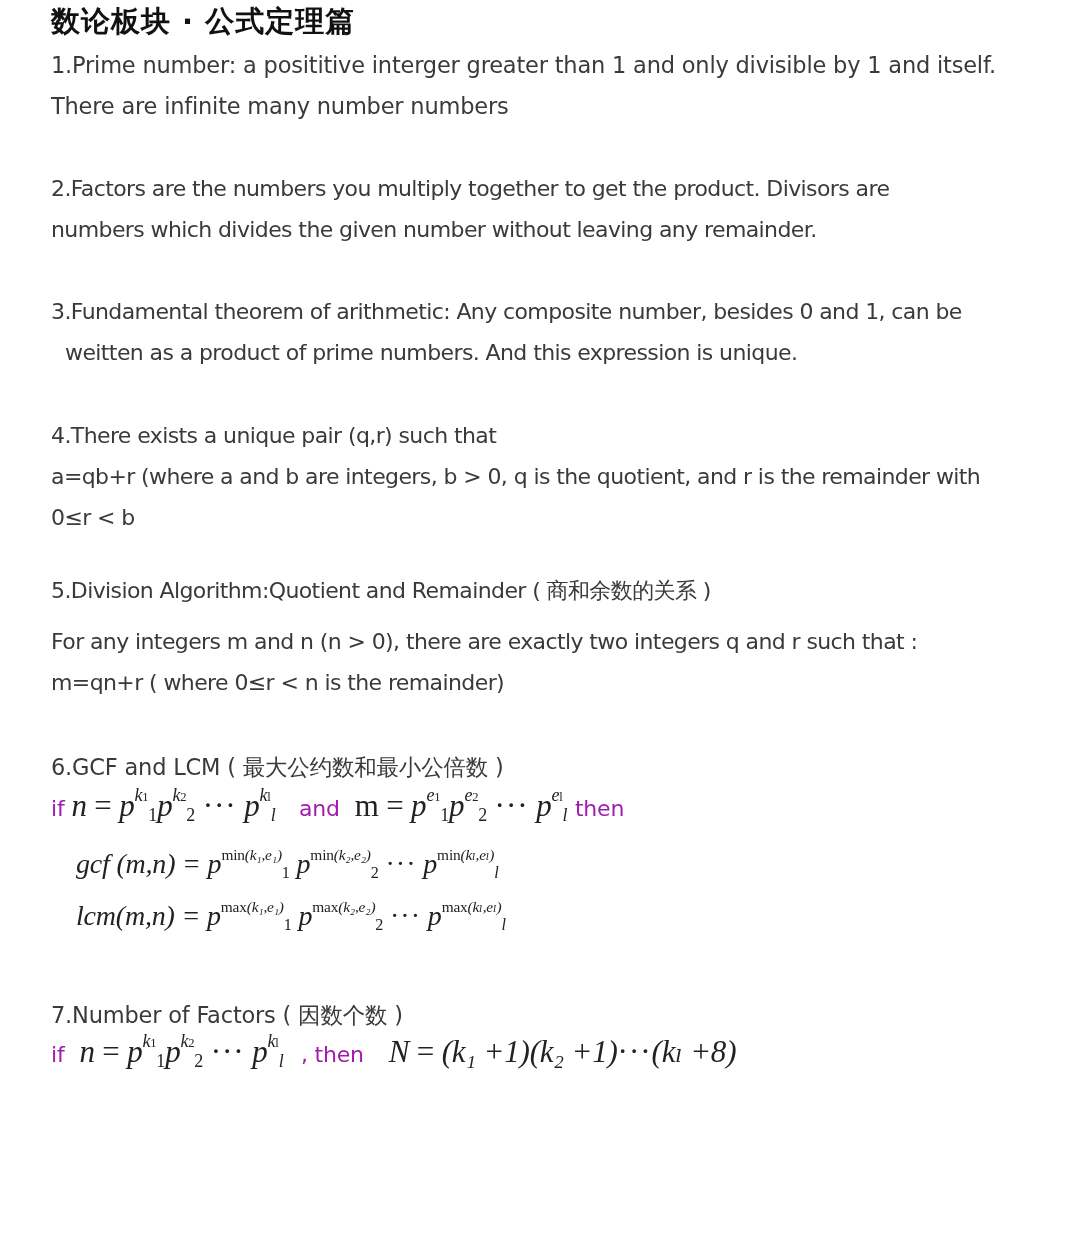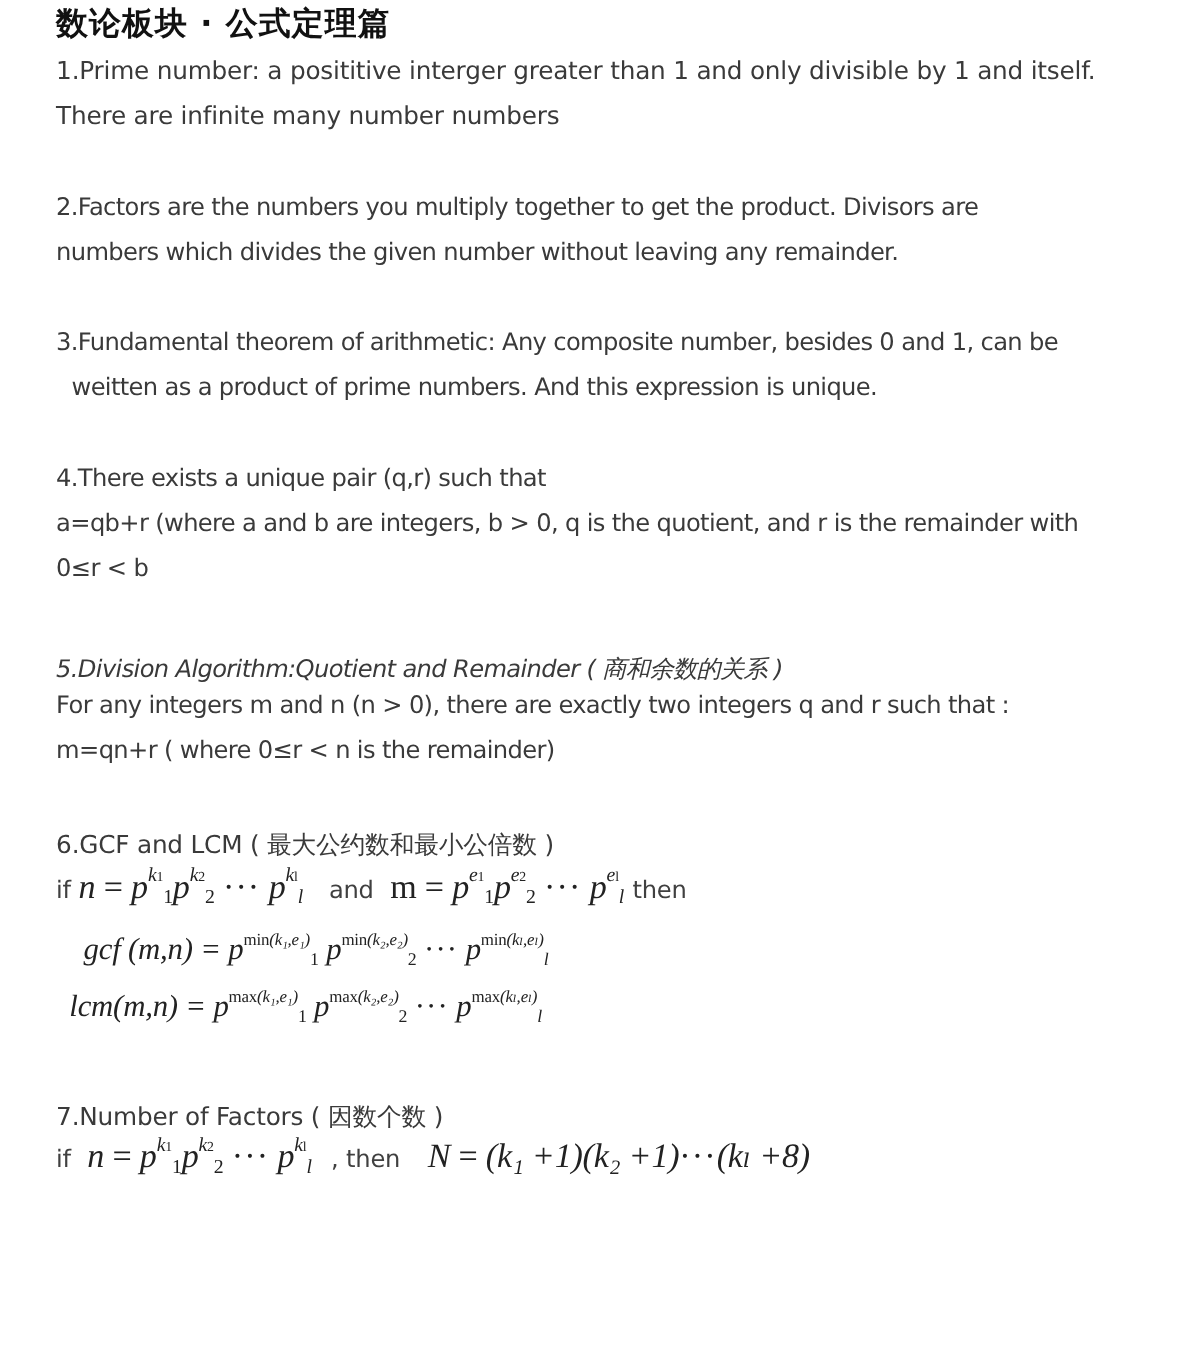--- a/index.html
+++ b/index.html
@@ -28,42 +28,42 @@
   .m-mid { font-size: 28px; }
   sup.ex, sub.ix {
     font-size: 0.58em; line-height: 0; position: relative; vertical-align: baseline;
   }
   sup.ex { top: -0.85em; }
   sub.ix { top: 0.3em; font-style: normal; }
   .small-sub { font-size: 0.7em; font-style: normal; }
   .dots { font-style: normal; letter-spacing: 1px; }
   .txt-inline {
     font-family: "DejaVu Sans", "Liberation Sans", sans-serif;
-    font-style: normal; font-size: 22px; color: #404040;
+    font-style: normal; font-size: 22px; color: #a21caf;
   }
 </style>
 </head>
 <body>
 
 <div class="title">数论板块 · 公式定理篇</div>
 
 <div class="line" style="top:52px;">1.Prime number: a posititive interger greater than 1 and only divisible by 1 and itself.</div>
 <div class="line" style="top:93px;">There are infinite many number numbers</div>
 
 <div class="line cond" style="top:176px;">2.Factors are the numbers you multiply together to get the product. Divisors are</div>
 <div class="line cond" style="top:217px;">numbers which divides the given number without leaving any remainder.</div>
 
 <div class="line cond" style="top:299px;">3.Fundamental theorem of arithmetic: Any composite number, besides 0 and 1, can be</div>
 <div class="line cond" style="top:340px;margin-left:14px;">weitten as a product of prime numbers. And this expression is unique.</div>
 
 <div class="line cond" style="top:423px;">4.There exists a unique pair (q,r) such that</div>
 <div class="line cond" style="top:464px;">a=qb+r (where a and b are integers, b &gt; 0, q is the quotient, and r is the remainder with</div>
 <div class="line cond" style="top:505px;">0≤r &lt; b</div>
 
-<div class="line cond" style="top:593px;font-style:italic;">5.Division Algorithm:Quotient and Remainder ( 商和余数的关系 )</div>
+<div class="line cond" style="top:576px;">5.Division Algorithm:Quotient and Remainder ( 商和余数的关系 )</div>
 <div class="line cond" style="top:629px;">For any integers m and n (n &gt; 0), there are exactly two integers q and r such that :</div>
 <div class="line cond" style="top:670px;">m=qn+r ( where 0≤r &lt; n is the remainder)</div>
 
 <div class="line" style="top:752px;">6.GCF and LCM ( 最大公约数和最小公倍数 )</div>
 
 <div class="line" style="top:788px; left:51px;">
   <span class="txt-inline">if</span>
   <span class="math m-big" style="margin-left:0;">
     <span>n</span> <span class="up">=</span>
     <span>p</span><sup class="ex"><span>k</span><span class="small-sub">1</span></sup><sub class="ix">1</sub><span>p</span><sup class="ex"><span>k</span><span class="small-sub">2</span></sup><sub class="ix">2</sub>
@@ -81,21 +81,21 @@
 </div>
 
 <div class="line math m-mid" style="top:848px; left:76px;">
   <span>gcf (m,n) =</span>
   <span>p</span><sup class="ex" style="font-size:0.55em;"><span class="up">min</span><span>(k₁,e₁)</span></sup><sub class="ix">1</sub>
   <span>p</span><sup class="ex" style="font-size:0.55em;"><span class="up">min</span><span>(k₂,e₂)</span></sup><sub class="ix">2</sub>
   <span class="dots">···</span>
   <span>p</span><sup class="ex" style="font-size:0.55em;"><span class="up">min</span><span>(kₗ,eₗ)</span></sup><sub class="ix" style="font-style:italic">l</sub>
 </div>
 
-<div class="line math m-mid" style="top:900px; left:63px;">
+<div class="line math m-mid" style="top:900px; left:76px;">
   <span>lcm(m,n) =</span>
   <span>p</span><sup class="ex" style="font-size:0.55em;"><span class="up">max</span><span>(k₁,e₁)</span></sup><sub class="ix">1</sub>
   <span>p</span><sup class="ex" style="font-size:0.55em;"><span class="up">max</span><span>(k₂,e₂)</span></sup><sub class="ix">2</sub>
   <span class="dots">···</span>
   <span>p</span><sup class="ex" style="font-size:0.55em;"><span class="up">max</span><span>(kₗ,eₗ)</span></sup><sub class="ix" style="font-style:italic">l</sub>
 </div>
 
 <div class="line" style="top:1000px;">7.Number of Factors ( 因数个数 )</div>
 
 <div class="line" style="top:1033px; left:51px;">

